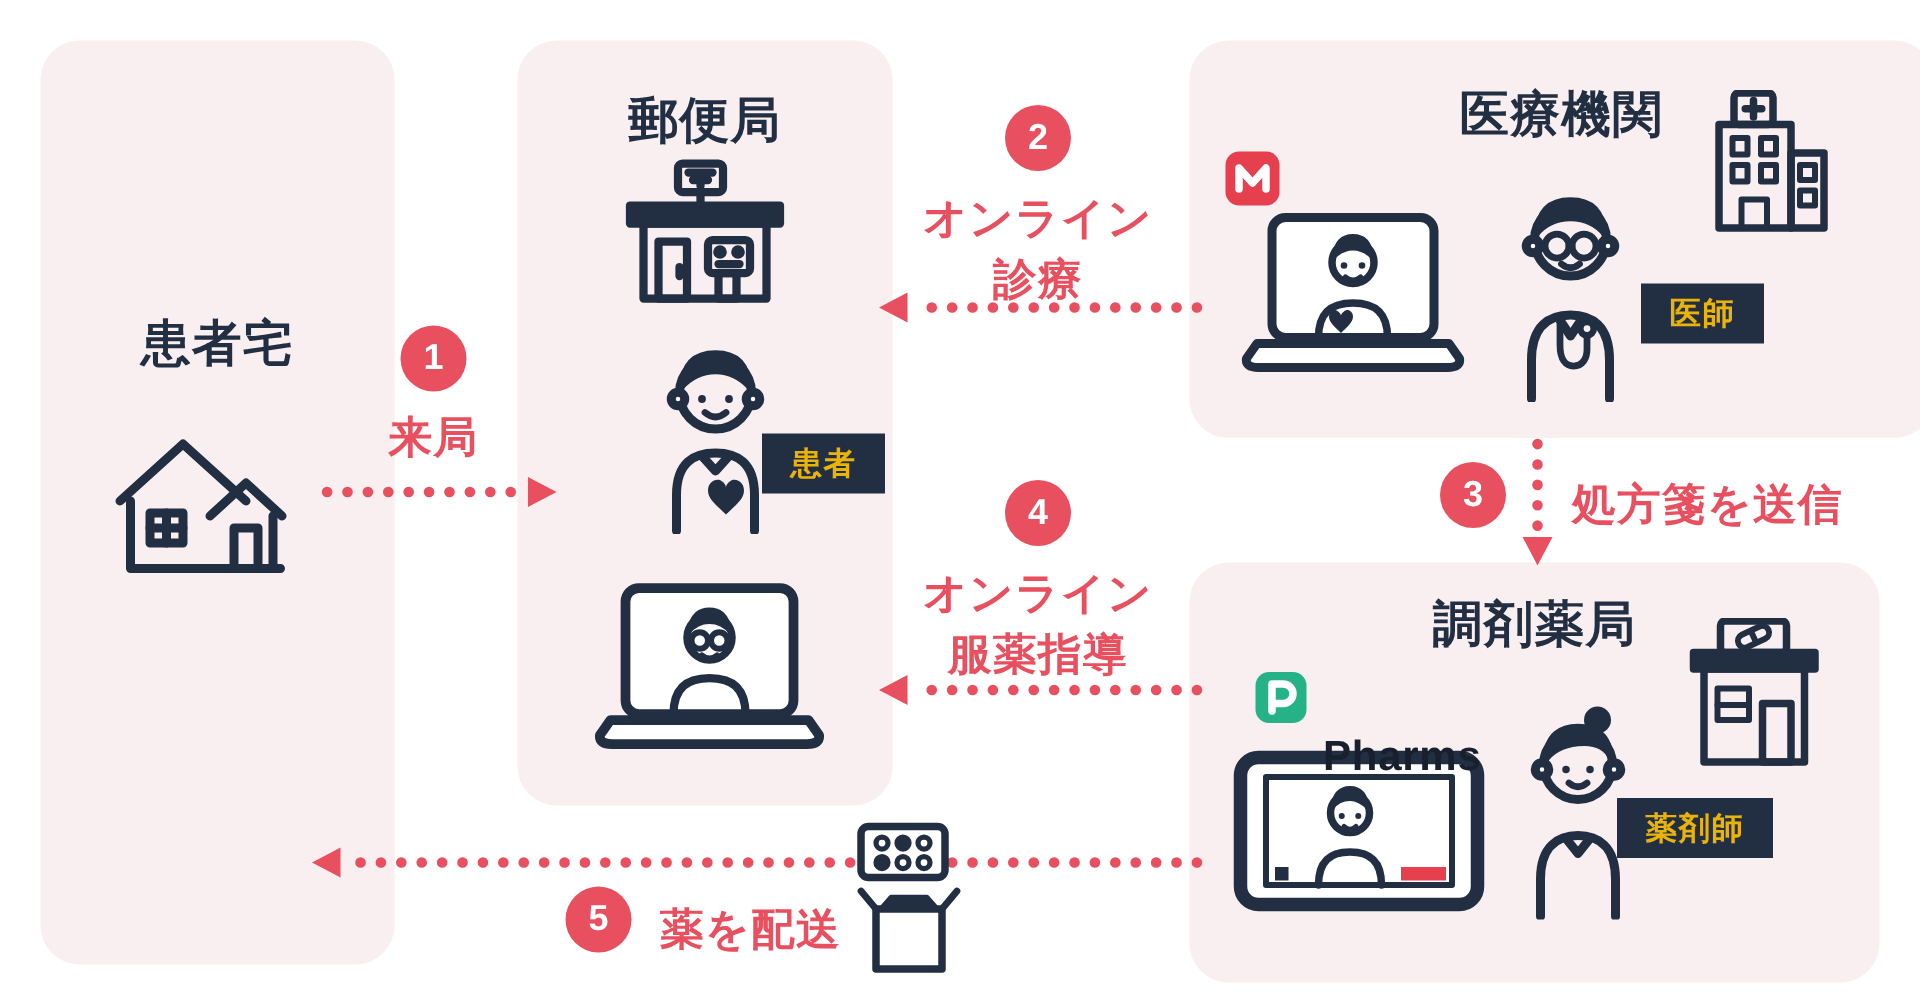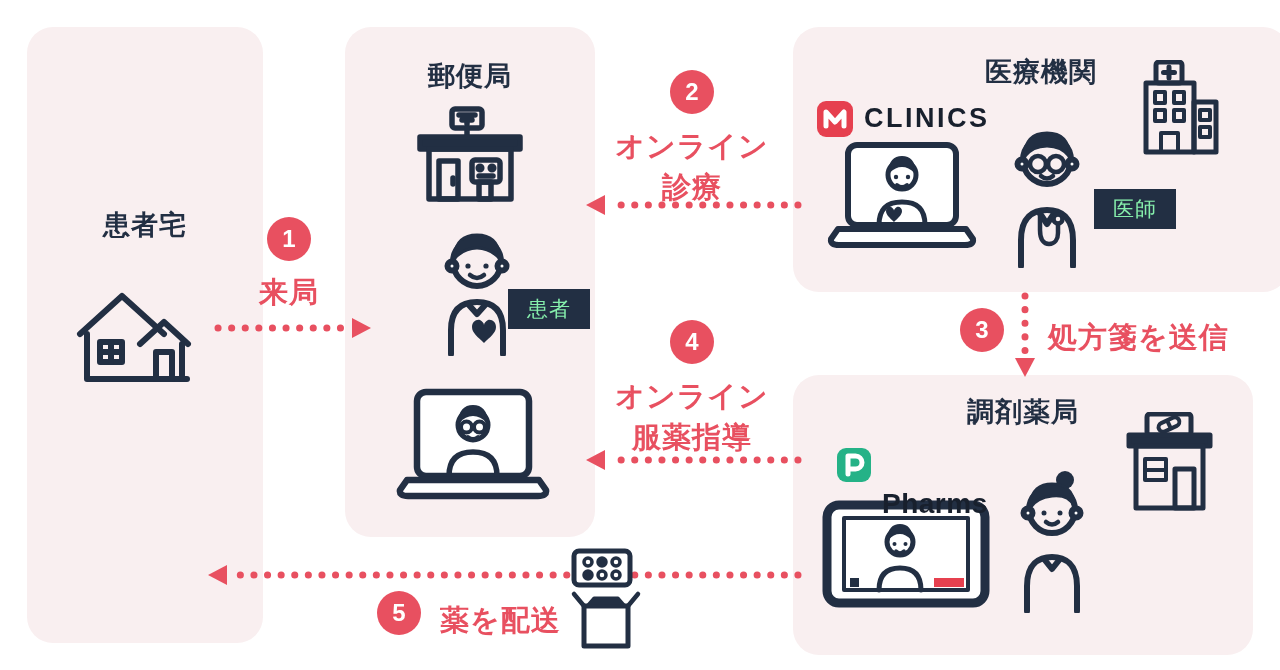--- a/index.html
+++ b/index.html
@@ -22,31 +22,31 @@
   #panel-home     { left: 27px;  top: 27px;  width: 236px; height: 616px; }
   #panel-post     { left: 345px; top: 27px;  width: 250px; height: 510px; }
   #panel-medical  { left: 793px; top: 27px;  width: 496px; height: 265px; }
   #panel-pharmacy { left: 793px; top: 375px; width: 460px; height: 280px; }
 
   .panel-title {
     position: absolute;
     left: 0; width: 100%;
     text-align: center;
     color: #222f43;
-    font-size: 27px;
+    font-size: 33px;
     font-weight: 700;
     letter-spacing: 1px;
   }
 
   .chip {
     position: absolute;
     background: #222f43;
-    color: #86efac;
+    color: #eab308;
     font-size: 21px;
-    font-weight: 400;
+    font-weight: 700;
     padding: 6px 19px;
     letter-spacing: 1px;
     z-index: 6;
     white-space: nowrap;
   }
   .step-badge {
     position: absolute;
     width: 44px; height: 44px;
     border-radius: 50%;
     background: #e85060;
@@ -171,21 +171,20 @@
     </svg>
   </div>
 
   <div class="panel" id="panel-medical">
     <div class="panel-title" style="top:27px">医療機関</div>
 
     <svg class="icon" style="left:23px;top:73px" width="38" height="38" viewBox="0 0 38 38">
       <rect x="1" y="1" width="36" height="36" rx="9" fill="#e6404f"></rect>
       <path d="M10,26 V12 L19,22 L28,12 V26" fill="none" stroke="#fff" stroke-width="5" stroke-linecap="round" stroke-linejoin="round"></path>
     </svg>
-    <div class="brand clinics" style="left:71px;top:76px">CLINICS</div>
 
     <svg class="icon" style="left:25px;top:115px" width="168" height="108" viewBox="0 0 168 108">
       <g fill="none" stroke="#222f43" stroke-width="6" stroke-linecap="round" stroke-linejoin="round">
         <rect x="30" y="3" width="108" height="80" rx="9" fill="#fff"></rect>
         <circle cx="84" cy="33" r="14" stroke-width="5"></circle>
         <path d="M71,30 C72,18 78,15 84,15 C90,15 96,18 97,30 C92,25 88,24 84,24 C80,24 76,25 71,30 Z" fill="#222f43" stroke-width="2"></path>
         <circle cx="78" cy="35" r="2.2" fill="#222f43" stroke="none"></circle>
         <circle cx="90" cy="35" r="2.2" fill="#222f43" stroke="none"></circle>
         <path d="M79,43 Q84,47 89,43" stroke-width="4"></path>
         <path d="M61,83 C61,66 70,60 84,60 C98,60 107,66 107,83" stroke-width="5"></path>
@@ -260,20 +259,21 @@
         <path d="M28,40 C28,21 39,16 50,16 C61,16 72,21 72,38 C68,29 59,27 50,28 C41,29 33,32 28,40 Z" fill="#222f43" stroke-width="3"></path>
         <circle cx="26" cy="45" r="4.5" fill="#fff"></circle>
         <circle cx="74" cy="45" r="4.5" fill="#fff"></circle>
         <circle cx="42" cy="45" r="2.5" fill="#222f43" stroke="none"></circle>
         <circle cx="58" cy="45" r="2.5" fill="#222f43" stroke="none"></circle>
         <path d="M44,54 Q50,59 56,54" stroke-width="4.5"></path>
         <path d="M25,143 V118 C25,96 37,89 50,89 C63,89 75,96 75,118 V143"></path>
         <path d="M42,91 L50,101 L58,91"></path>
       </g>
     </svg>
+    <div class="chip" style="left:285px;top:157px">薬剤師</div>
 
     <svg class="icon" style="left:329px;top:37px" width="95" height="100" viewBox="0 0 95 100">
       <g fill="none" stroke="#222f43" stroke-width="5" stroke-linecap="round" stroke-linejoin="round">
         <rect x="25" y="2" width="44" height="21" rx="3"></rect>
         <g transform="rotate(-25 47 12.5)">
           <rect x="36" y="8" width="22" height="9" rx="4.5" stroke-width="4"></rect>
           <path d="M47,8.5 V16.5" stroke-width="4"></path>
         </g>
         <rect x="7" y="23" width="81" height="11" fill="#222f43"></rect>
         <rect x="14" y="34" width="67" height="62"></rect>

